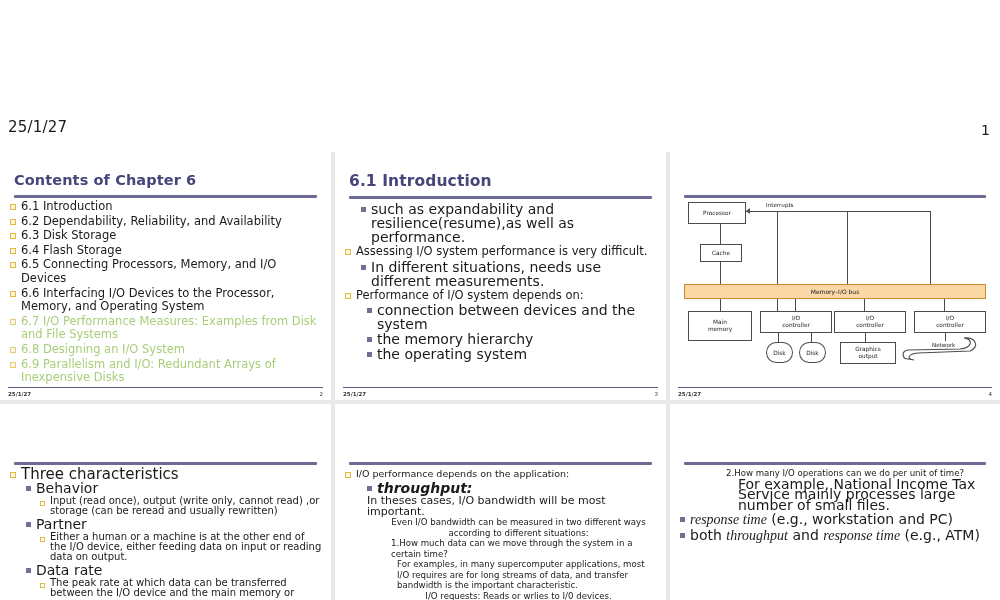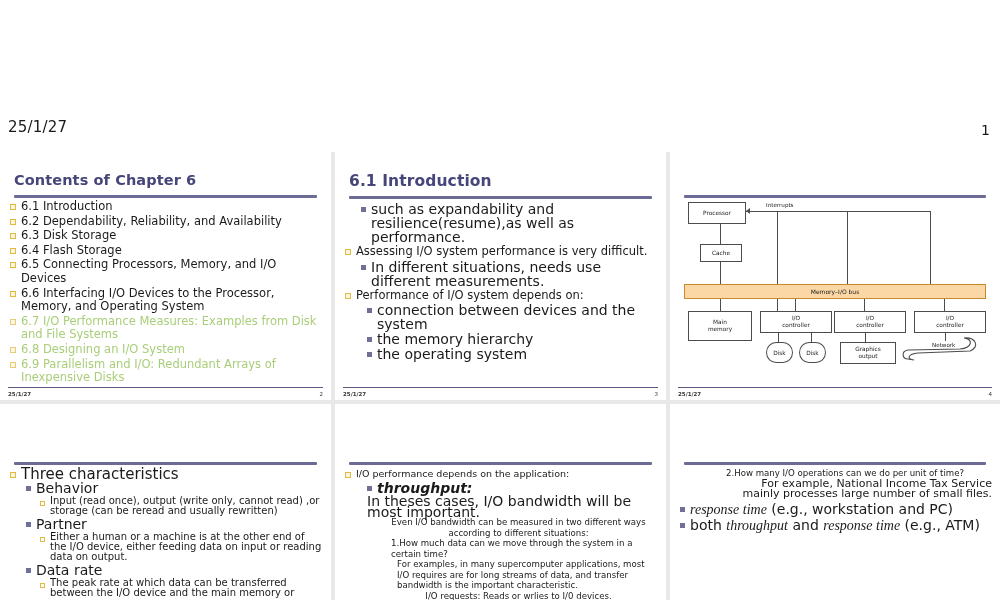--- a/index.html
+++ b/index.html
@@ -313,36 +313,36 @@
 
         <div class="bl" style="top:64px;">
           <div class="li lv1" style="font-size:9.5px;line-height:12px;">
             <span class="mk mk1"></span>
             <span class="txt">I/O performance depends on the application:</span>
           </div>
           <div class="li lv2" style="margin-left:22px;font-weight:bold;">
             <span class="mk mk2"></span>
             <span class="txt" style="font-style:italic;">throughput:</span>
           </div>
-          <div class="plain lv3 ind1" style="font-size:14px;line-height:10.5px;">In theses cases, I/O bandwidth will be most important.</div>
+          <div class="plain lv3 ind1" style="font-size:11px;line-height:10.5px;">In theses cases, I/O bandwidth will be most important.</div>
           <div class="plain lv3 ind2" style="font-size:8.6px;line-height:10.5px;">Even I/O bandwidth can be measured in two different ways according to different situations:</div>
           <div class="plain lv3 ind3" style="font-size:8.6px;line-height:10.5px;">1.How much data can we move through the system in a certain time?</div>
           <div class="plain lv3" style="font-size:8.6px;line-height:10.5px;margin-left:52px;">For examples, in many supercomputer applications, most I/O requires are for long streams of data, and transfer bandwidth is the important characteristic.</div>
           <div class="plain lv3 ind2" style="font-size:8.6px;line-height:10.5px;">I/O requests: Reads or wrlies to I/0 devices.</div>
         </div>
       </div>
     </div>
 
     <div class="slide r2 c3">
       <div class="slide-body">
         <div class="rule-only"></div>
 
         <div class="bl" style="top:64px;">
           <div class="plain lv3" style="font-size:8.6px;line-height:10.5px;margin-left:46px;">2.How many I/O operations can we do per unit of time?</div>
-          <div class="plain lv3" style="font-size:11px;line-height:10.5px;margin-left:58px;text-align:right;">For example, National Income Tax Service mainly processes large number of small files.</div>
+          <div class="plain lv3" style="font-size:14px;line-height:10.5px;margin-left:58px;">For example, National Income Tax Service mainly processes large number of small files.</div>
           <div class="li lv2" style="margin-left:0;margin-top:2px;">
             <span class="mk mk2"></span>
             <span class="txt"><em>response time</em> (e.g., workstation and PC)</span>
           </div>
           <div class="li lv2" style="margin-left:0;">
             <span class="mk mk2"></span>
             <span class="txt">both <em>throughput</em> and <em>response time</em> (e.g., ATM)</span>
           </div>
         </div>
       </div>

